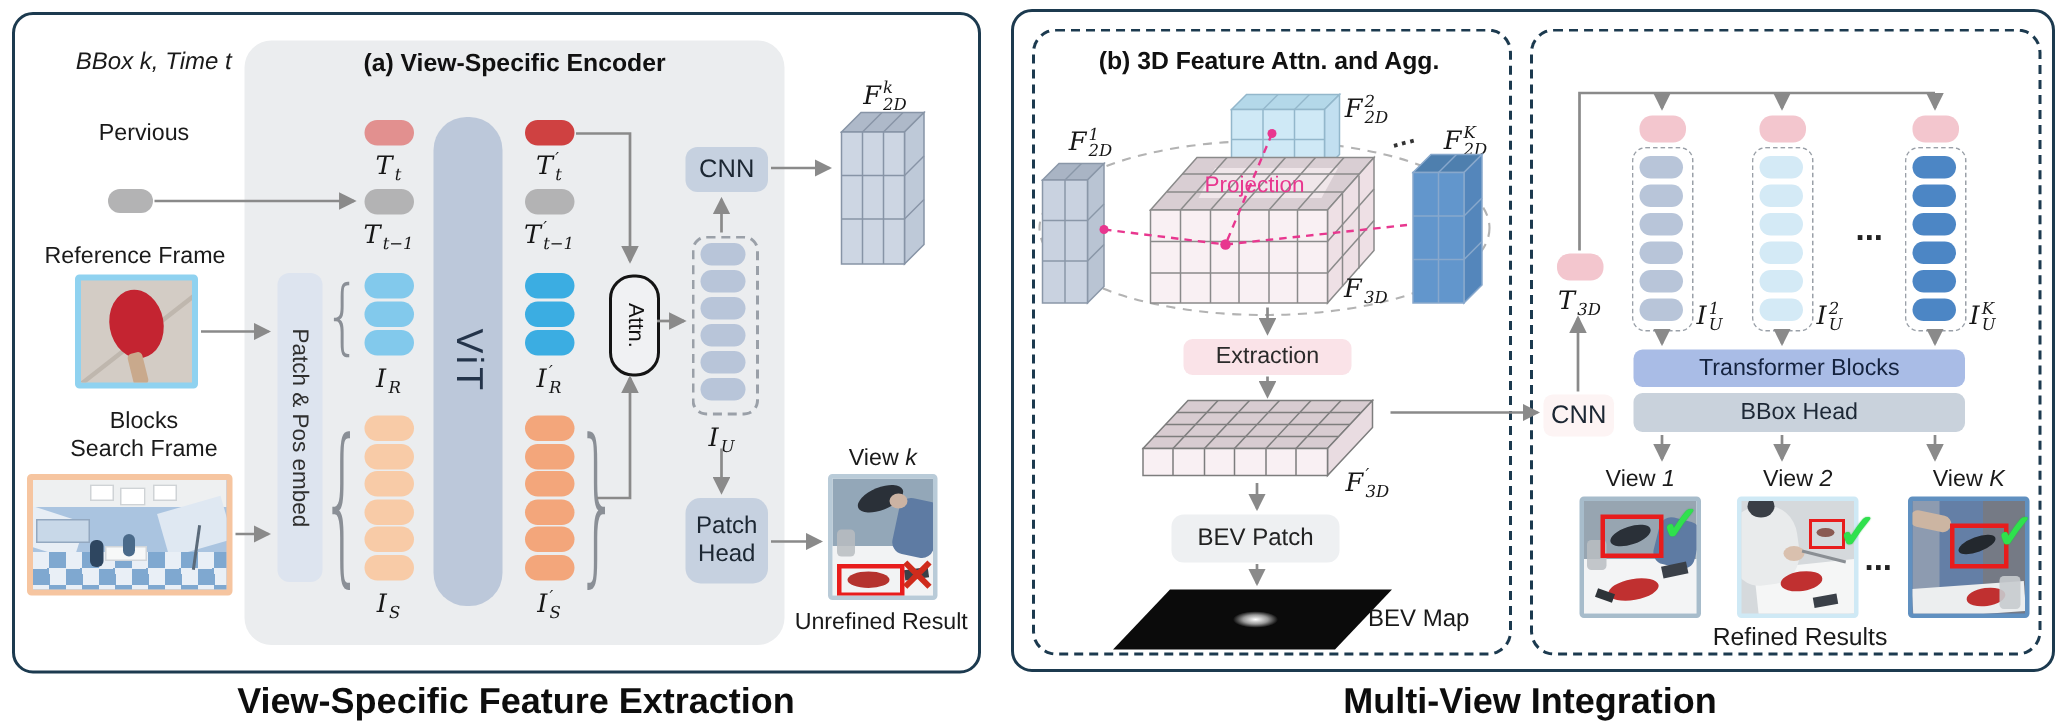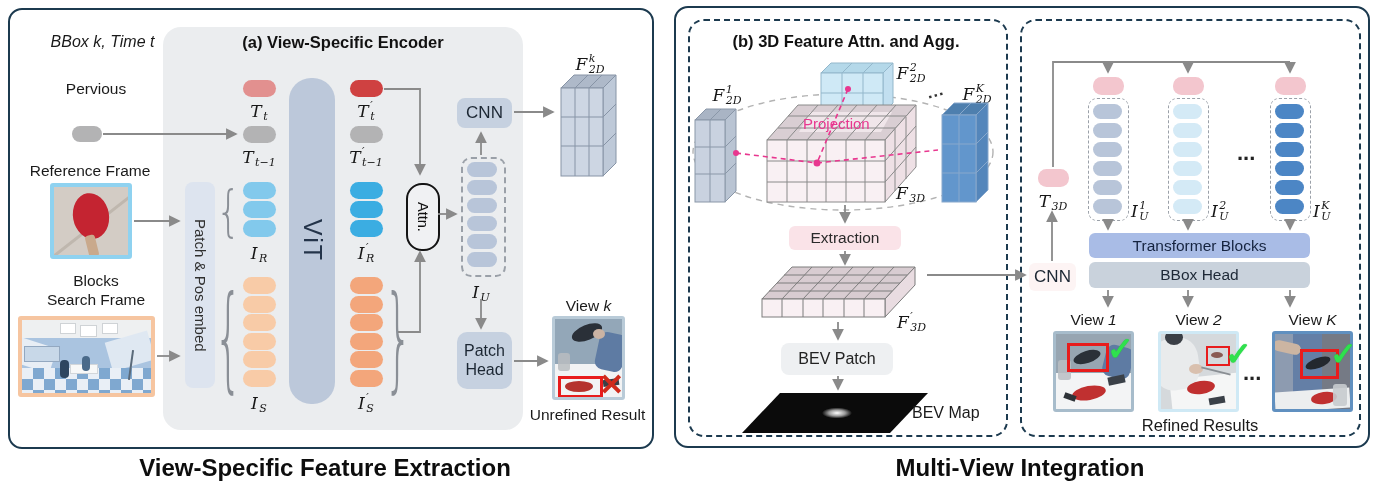--- a/index.html
+++ b/index.html
@@ -45,21 +45,21 @@
   <div class="abs groupbox" style="left:8px;top:8px;width:642px;height:437px;"></div>
   <div class="abs groupbox" style="left:674px;top:6px;width:692px;height:438px;"></div>
   <div class="abs dashbox" style="left:688px;top:19px;width:316px;height:414px;"></div>
   <div class="abs dashbox" style="left:1020px;top:19px;width:337px;height:414px;"></div>
   <div class="abs panelbg" style="left:163px;top:27px;width:360px;height:403px;"></div>
 
   <svg class="abs" width="1373" height="483" style="left:0;top:0;">
     <ellipse cx="843" cy="152" rx="150" ry="58" fill="none" stroke="#b3b3b3" stroke-width="1.4" stroke-dasharray="6 5"></ellipse>
   </svg>
 
-  <div class="abs caption" style="left:4px;top:454px;width:642px;">View-Specific Feature Extraction</div>
+  <div class="abs caption" style="left:23px;top:454px;width:642px;">View-Specific Feature Extraction</div>
   <div class="abs caption" style="left:674px;top:454px;width:692px;">Multi-View Integration</div>
   <div class="abs ptitle" style="left:163px;top:33px;width:360px;">(a)  View-Specific Encoder</div>
   <div class="abs ptitle" style="left:688px;top:32px;width:316px;">(b) 3D Feature Attn. and Agg.</div>
 
   <div class="abs txt" style="left:35px;top:33px;width:135px;text-align:center;font-style:italic;font-size:16px;">BBox k, Time t</div>
 
   <div class="abs" style="left:20px;top:80px;width:152px;text-align:center;font-size:15.5px;line-height:1.2;">
     <div>Pervious</div>
   </div>
   <div class="tk c-gray" style="left:72px;top:126px;width:30px;height:16px;"></div>

